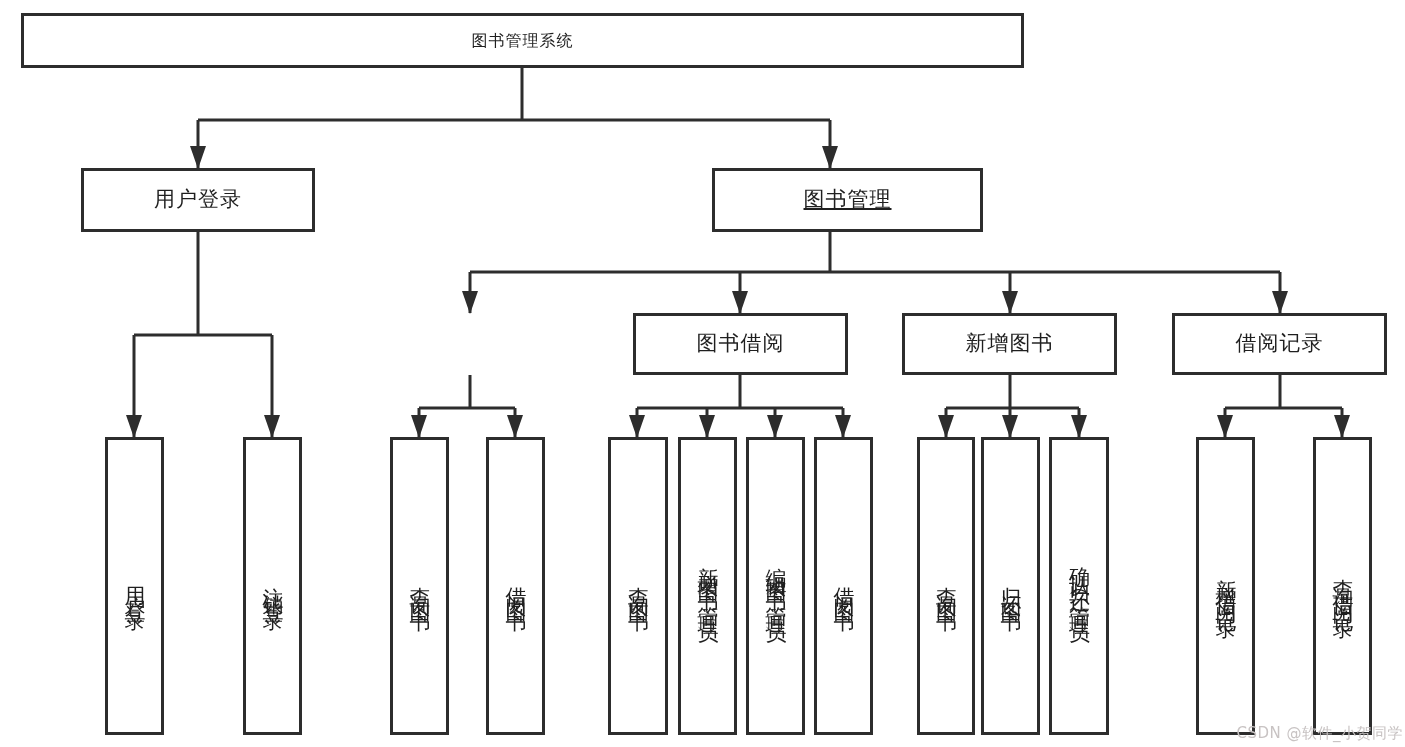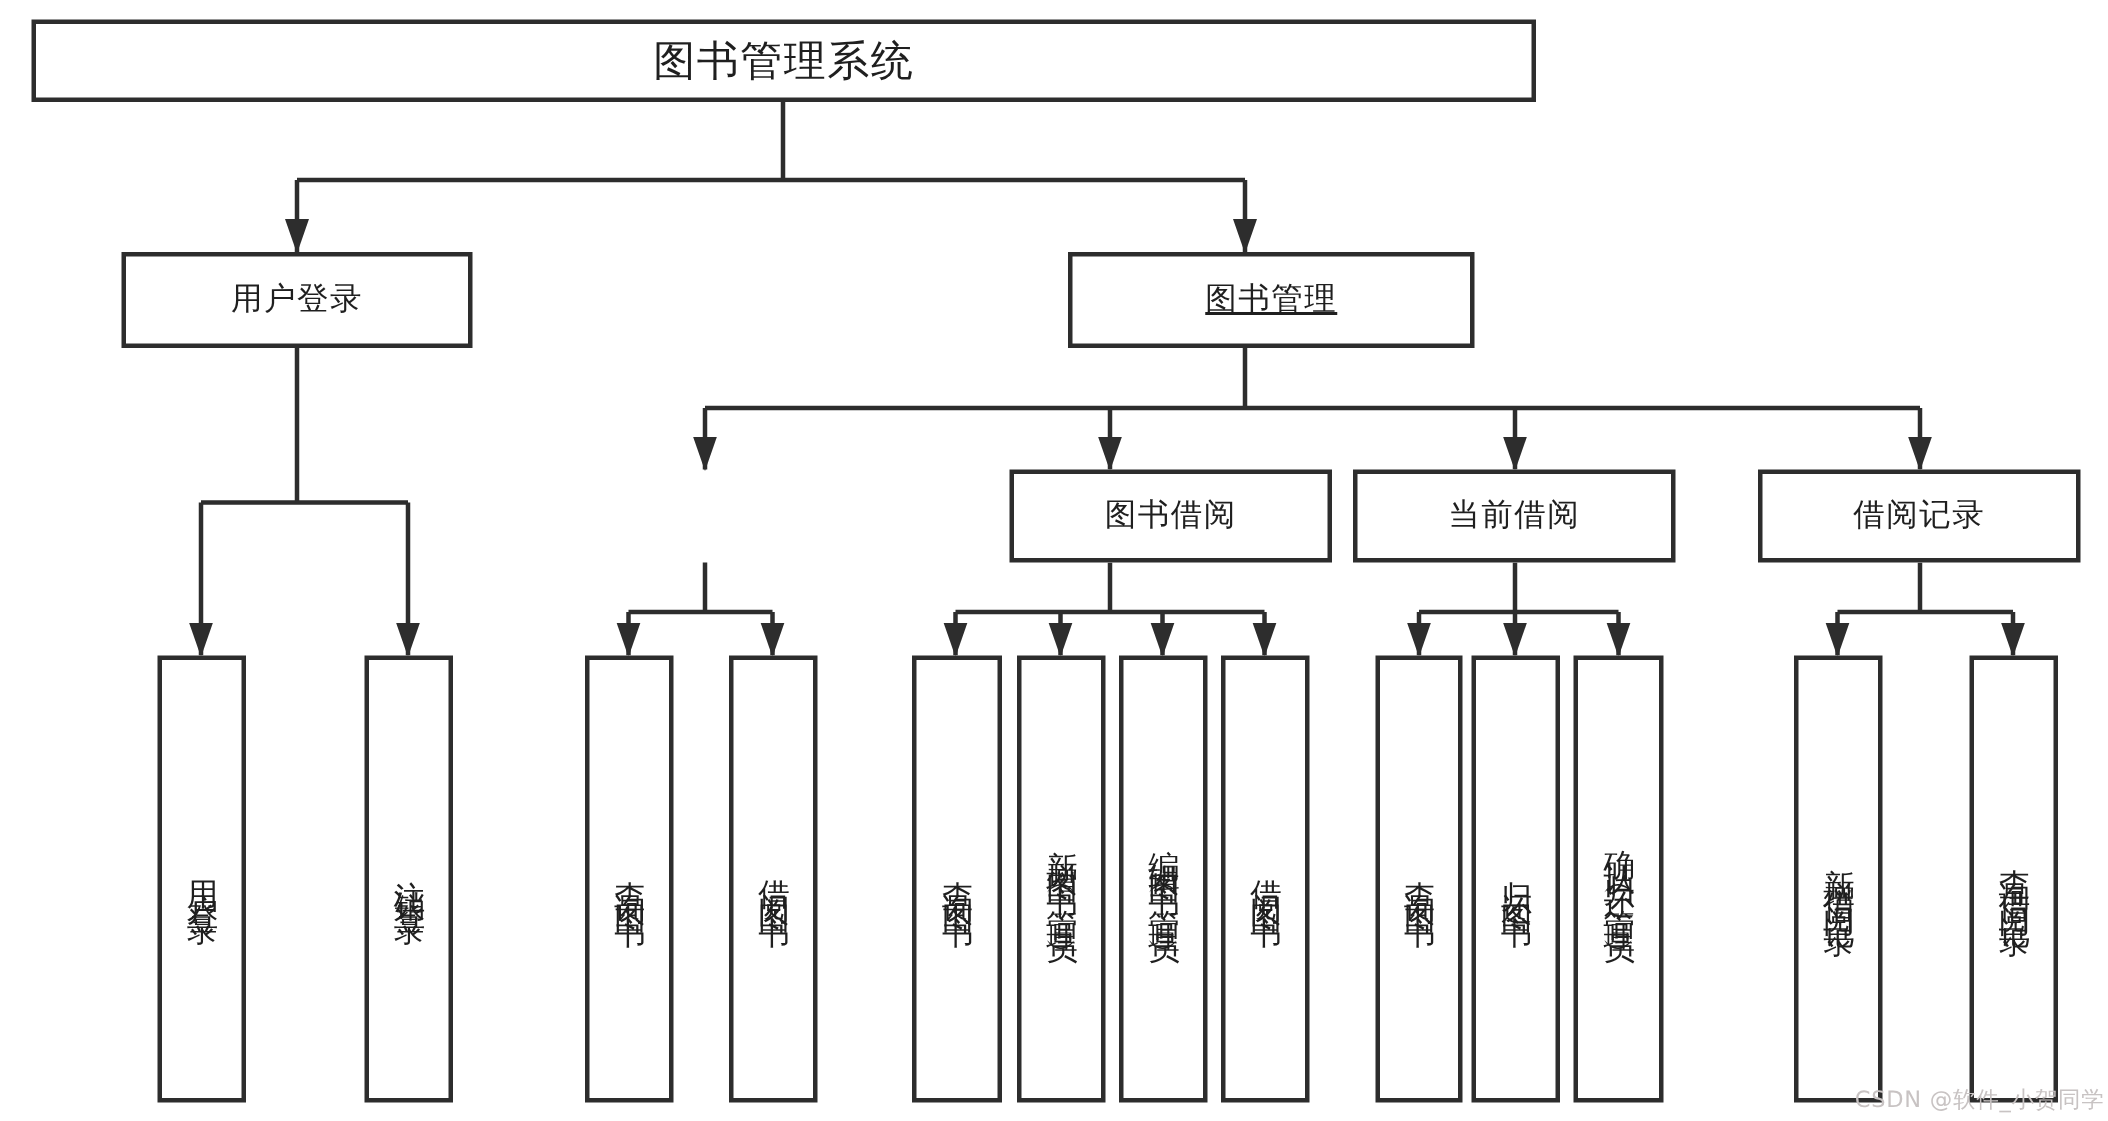--- a/index.html
+++ b/index.html
@@ -14,37 +14,37 @@
   svg.connectors{position:absolute;left:0;top:0;}
   .node{
     position:absolute;
     box-sizing:border-box;
     background:#ffffff;
     border:3px solid #2d2d2d;
     display:flex;align-items:center;justify-content:center;
     text-align:center;
   }
   .node .label{font-size:21px;letter-spacing:1px;line-height:1.2;}
-  .node.root .label{font-size:28px;}
+  .node.root .label{font-size:16px;}
   .node.v .label{
     writing-mode:vertical-rl;
     text-orientation:mixed;
     font-size:21px;
     line-height:1;
     letter-spacing:8px;
     white-space:nowrap;
     max-height:100%;
   }
   
   .n-root          {left:21px;  top:13px;  width:1003px; height:55px;}
   .n-user-login    {left:81px;  top:168px; width:234px;  height:64px;}
   .n-book-mgmt     {left:712px; top:168px; width:271px;  height:64px;text-decoration:underline;}
   
   .n-new-rec       {left:363px; top:313px; width:215px;  height:62px;}
-  .n-book-borrow   {left:633px; top:313px; width:215px;  height:62px;margin-left:40px;}
+  .n-book-borrow   {left:633px; top:313px; width:215px;  height:62px;}
   .n-current-borrow{left:902px; top:313px; width:215px;  height:62px;}
   .n-borrow-records{left:1172px;top:313px; width:215px;  height:62px;}
   
   .leaf{top:437px;height:298px;width:59px;}
   .lf1 {left:105px;}
   .lf2 {left:243px;}
   .lf3 {left:390px;}
   .lf4 {left:486px;}
   .lf5 {left:608px;width:60px;}
   .lf6 {left:678px;}
@@ -115,21 +115,21 @@
     <span class="label">用户登录</span>
   </div>
   <div class="node h n-book-mgmt">
     <span class="label">图书管理</span>
   </div>
 
   <div class="node h n-book-borrow">
     <span class="label">图书借阅</span>
   </div>
   <div class="node h n-current-borrow">
-    <span class="label">当前借阅</span>
+    <span class="label">新增图书</span>
   </div>
   <div class="node h n-borrow-records">
     <span class="label">借阅记录</span>
   </div>
 
   <div class="node v leaf lf1">
     <span class="label">用户登录</span>
   </div>
   <div class="node v leaf lf2">
     <span class="label">注销登录</span>

